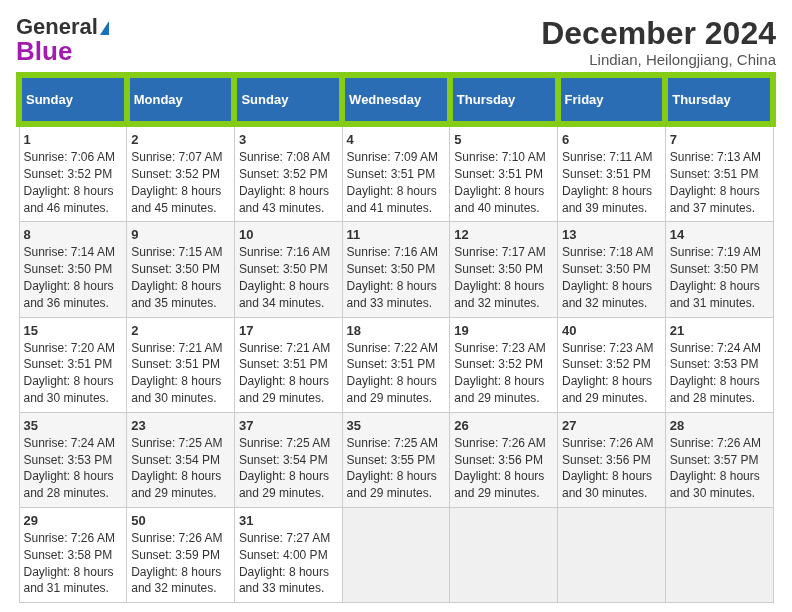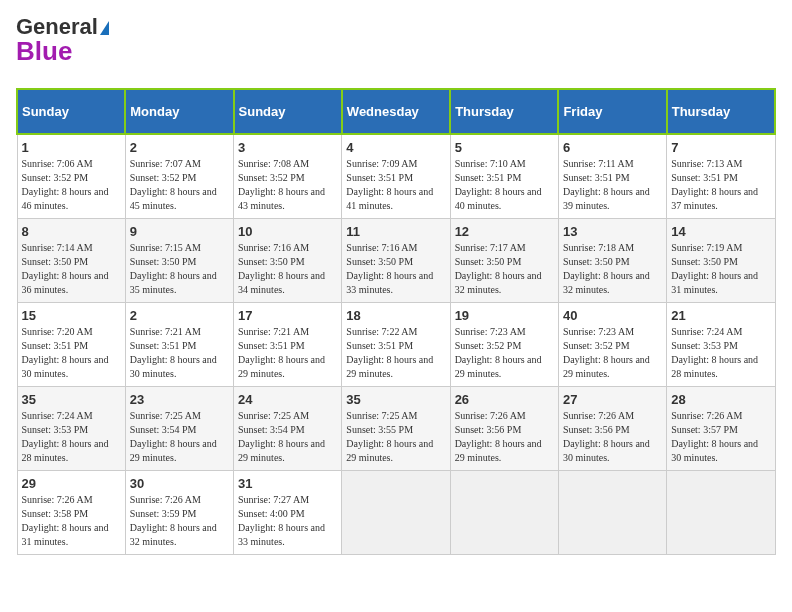--- a/index.html
+++ b/index.html
@@ -7,21 +7,21 @@
       font-family: Arial, sans-serif;
       background: #fff;
       width: 792px;
       min-height: 612px;
       padding: 16px;
     }
     .header {
       display: flex;
       justify-content: space-between;
       align-items: flex-start;
-      margin-bottom: 24px;
+      margin-bottom: 4px;
     }
     .logo {
       display: flex;
       flex-direction: column;
       align-items: flex-start;
     }
     .logo-general {
       font-size: 22px;
       font-weight: bold;
       color: #333;
@@ -62,59 +62,62 @@
       border-collapse: collapse;
       table-layout: fixed;
     }
     thead tr th {
       background-color: #2a6db5;
       color: #fff;
       font-size: 13px;
       font-weight: bold;
       padding: 14px 4px;
       text-align: left;
-      border: 2px solid #84cc16;
+      border: 6px solid #84cc16;
     }
     tbody tr td {
       vertical-align: top;
       border: 1px solid #ccc;
       padding: 5px 4px;
       font-size: 10.5px;
       color: #333;
       height: 80px;
       background: #fff;
     }
     tbody tr:nth-child(even) td {
       background: #f5f5f5;
     }
     .day-num {
       font-size: 13px;
       font-weight: bold;
       display: block;
       margin-bottom: 2px;
     }
     .day-info {
-      font-size: 10px;
+      font-size: 12px;
       line-height: 1.4;
       color: #333;
-      font-family: Liberation Serif, serif;
     }
     .empty-cell {
       background: #f0f0f0 !important;
     }
   </style>
 </head>
 <body>
 
 <div class="header">
   <div class="logo">
     <div>
       <span class="logo-general">General</span><span class="logo-icon"></span>
     </div>
     <span class="logo-blue">Blue</span>
+  </div>
+  <div class="title-area">
+    <div class="month-title">December 2024</div>
+    <div class="subtitle">Lindian, Heilongjiang, China</div>
   </div>
 </div>
 
 <table>
   <thead>
     <tr>
     <th>Sunday</th>
         <th>Monday</th>
         <th>Sunday</th>
         <th>Wednesday</th>
@@ -217,21 +220,21 @@
       <tr>
         <td>
           <span class="day-num">35</span>
           <div class="day-info">Sunrise: 7:24 AM<br>Sunset: 3:53 PM<br>Daylight: 8 hours and 28 minutes.</div>
         </td>
         <td>
           <span class="day-num">23</span>
           <div class="day-info">Sunrise: 7:25 AM<br>Sunset: 3:54 PM<br>Daylight: 8 hours and 29 minutes.</div>
         </td>
         <td>
-          <span class="day-num">24</span>
+          <span class="day-num">37</span>
           <div class="day-info">Sunrise: 7:25 AM<br>Sunset: 3:54 PM<br>Daylight: 8 hours and 29 minutes.</div>
         </td>
         <td>
           <span class="day-num">35</span>
           <div class="day-info">Sunrise: 7:25 AM<br>Sunset: 3:55 PM<br>Daylight: 8 hours and 29 minutes.</div>
         </td>
         <td>
           <span class="day-num">26</span>
           <div class="day-info">Sunrise: 7:26 AM<br>Sunset: 3:56 PM<br>Daylight: 8 hours and 29 minutes.</div>
         </td>
@@ -243,21 +246,21 @@
           <span class="day-num">28</span>
           <div class="day-info">Sunrise: 7:26 AM<br>Sunset: 3:57 PM<br>Daylight: 8 hours and 30 minutes.</div>
         </td>
       </tr>
       <tr>
         <td>
           <span class="day-num">29</span>
           <div class="day-info">Sunrise: 7:26 AM<br>Sunset: 3:58 PM<br>Daylight: 8 hours and 31 minutes.</div>
         </td>
         <td>
-          <span class="day-num">30</span>
+          <span class="day-num">50</span>
           <div class="day-info">Sunrise: 7:26 AM<br>Sunset: 3:59 PM<br>Daylight: 8 hours and 32 minutes.</div>
         </td>
         <td>
           <span class="day-num">31</span>
           <div class="day-info">Sunrise: 7:27 AM<br>Sunset: 4:00 PM<br>Daylight: 8 hours and 33 minutes.</div>
         </td>
         <td class="empty-cell"></td>
         <td class="empty-cell"></td>
         <td class="empty-cell"></td>
         <td class="empty-cell"></td>

